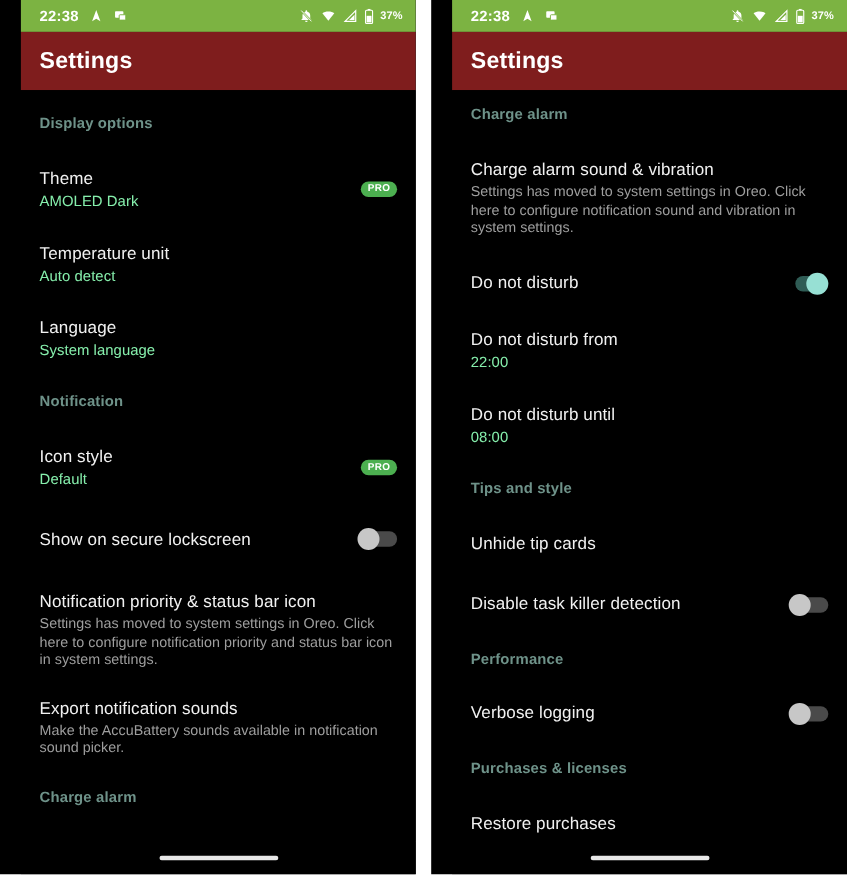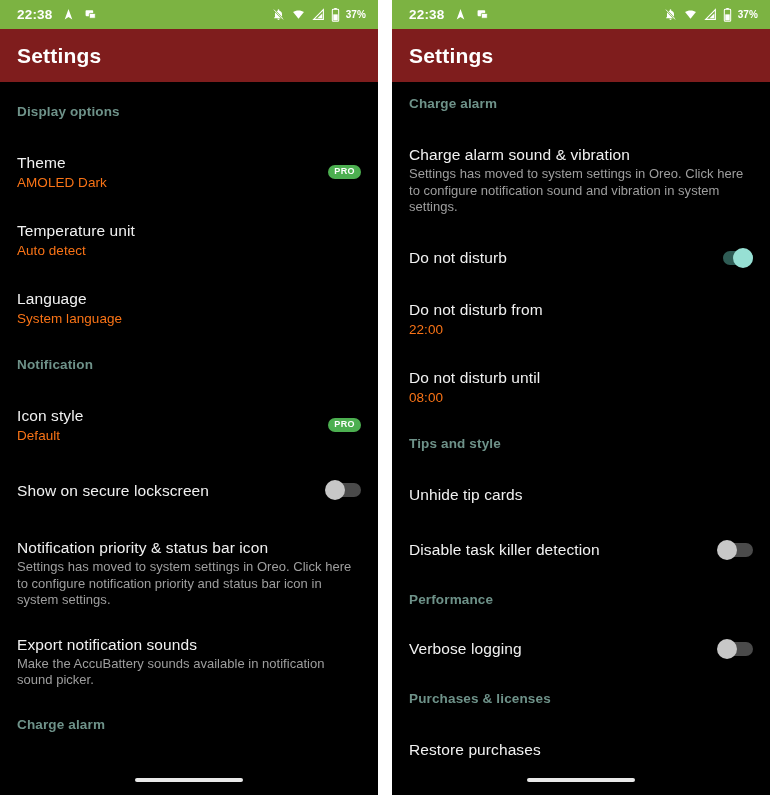--- a/index.html
+++ b/index.html
@@ -21,20 +21,21 @@
   }
 
   .phone {
     width: 378px;
     height: 795px;
     background: #000000;
     position: relative;
     overflow: hidden;
     display: flex;
     flex-direction: column;
+    padding-left: 19px;
   }
 
   .gap { width: 14px; height: 795px; background: #ffffff; flex: none; }
 
   
   .statusbar {
     height: 29px;
     flex: none;
     background: #7cb342;
     display: flex;
@@ -91,21 +92,21 @@
   .row-text { flex: 1 1 auto; min-width: 0; }
 
   .row-title {
     color: #f1f1f1;
     font-size: 15.5px;
     font-weight: normal;
     line-height: 19px;
     letter-spacing: .1px;
   }
   .row-sub {
-    color: #f97316;
+    color: #86efac;
     font-size: 13.5px;
     line-height: 17px;
     margin-top: 2px;
     letter-spacing: .05px;
   }
   .row-desc {
     color: #9e9e9e;
     font-size: 13px;
     line-height: 16.5px;
     margin-top: 2px;

